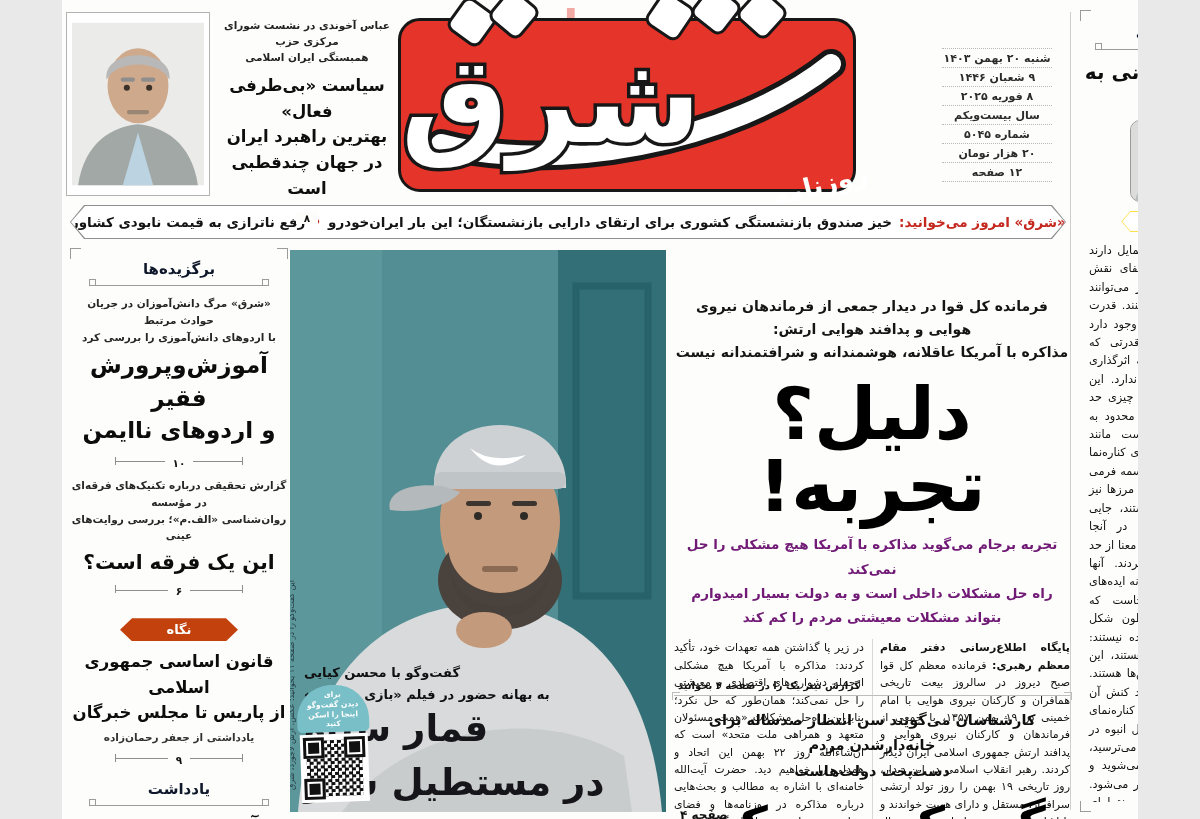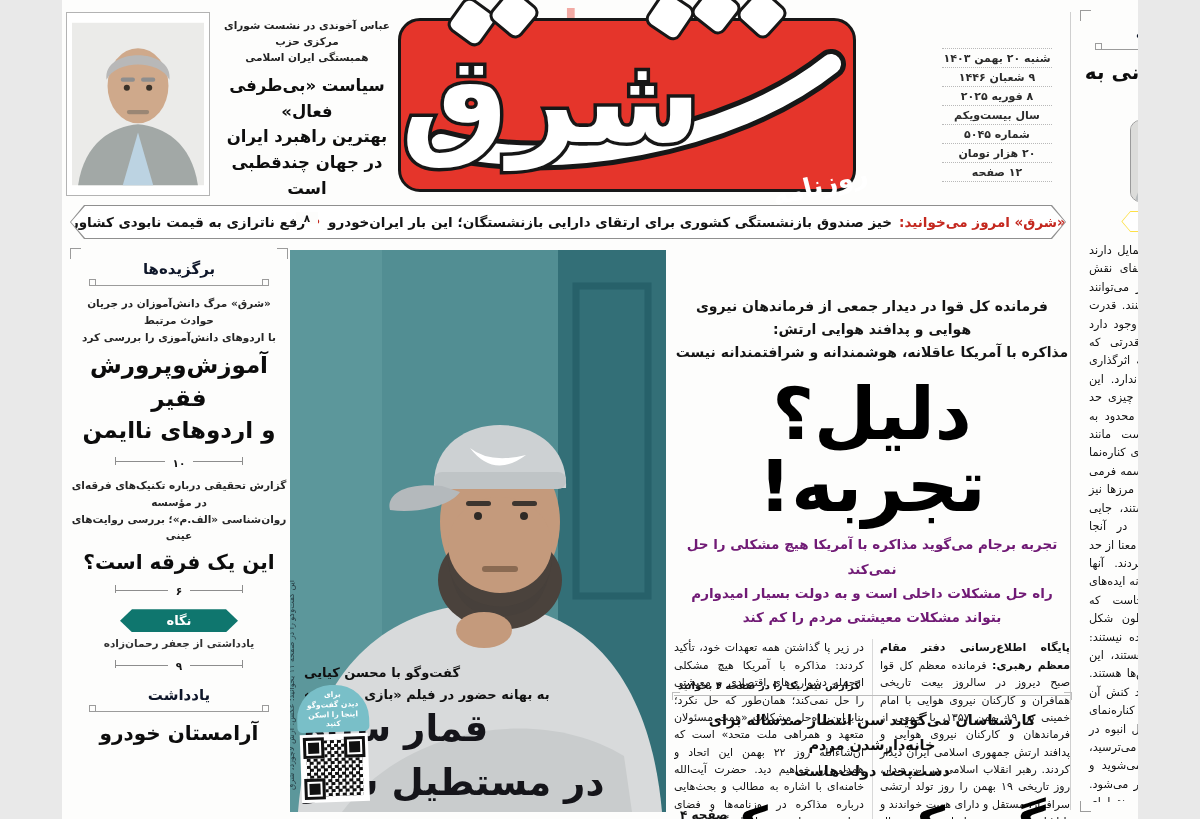--- a/index.html
+++ b/index.html
@@ -58,21 +58,21 @@
          font-size:13.5px;font-weight:bold;white-space:nowrap;}
   .strip-label{color:#c4281f;}
   .strip-sep{color:#c4281f;}
   
   .sidebar{left:8px;top:248px;width:218px;height:564px;}
   .sb-kicker{font-size:10.5px;font-weight:bold;text-align:center;line-height:1.6;color:#262626;margin-top:6px;}
   .sb-title-lg{font-size:23px;font-weight:bold;text-align:center;line-height:1.4;color:#0c0c0c;margin-top:4px;}
   .sb-title-md{font-size:20px;font-weight:bold;text-align:center;color:#0c0c0c;margin-top:6px;}
   .sb-title-sm{font-size:16.5px;font-weight:bold;text-align:center;line-height:1.55;color:#0c0c0c;margin-top:8px;}
   .sb-sub{font-size:10.5px;font-weight:bold;text-align:center;color:#333;margin-top:5px;}
-  .negah-badge{display:block;width:118px;margin:12px auto 2px;background:#0f766e;color:#fff;font-size:13px;font-weight:bold;
+  .negah-badge{display:block;width:118px;margin:21px auto 2px;background:#c2410c;color:#fff;font-size:13px;font-weight:bold;
          text-align:center;padding:4px 0;clip-path:polygon(0 50%,12px 0,calc(100% - 12px) 0,100% 50%,calc(100% - 12px) 100%,12px 100%);}
   
   .photo{left:228px;top:250px;width:376px;height:562px;overflow:hidden;background:#528e93;}
   .photo>svg{position:absolute;inset:0;width:100%;height:100%;}
   .ph-kicker{position:absolute;left:14px;right:16px;top:412px;text-align:left;font-size:13px;font-weight:bold;line-height:1.7;color:#101010;}
   .ph-head{position:absolute;left:14px;right:16px;top:452px;text-align:left;font-size:37px;font-weight:bold;line-height:1.45;color:#15151a;}
   .qr-wrap{position:absolute;left:8px;bottom:10px;width:72px;text-align:center;transform:rotate(-2deg);}
   .qr-label{background:#79bfc8;border-radius:34px 34px 5px 5px;color:#fff;font-size:7.5px;font-weight:bold;line-height:1.3;padding:5px 3px 3px;}
   .qr{width:60px;height:60px;background:#fff;margin:2px auto 0;padding:4px;position:relative;}
   .qr-mod{position:absolute;inset:6px;background:repeating-conic-gradient(#111 0 25%,#fff 0 50%) 0 0/7px 7px;}
@@ -214,20 +214,24 @@
     <div class="pgdiv"><span class="num">۱۰</span></div>
 
     <div class="sb-kicker">
       <div>گزارش تحقیقی درباره تکنیک‌های فرقه‌ای در مؤسسه</div>
       <div>روان‌شناسی «الف.م»؛ بررسی روایت‌های عینی</div>
     </div>
     <div class="sb-title-md">این یک فرقه است؟</div>
     <div class="pgdiv"><span class="num">۶</span></div>
 
     <div class="negah-badge">نگاه</div>
+    <div class="sb-title-sm">
+      <div>قانون اساسی جمهوری اسلامی</div>
+      <div>از پاریس تا مجلس خبرگان</div>
+    </div>
     <div class="sb-sub">یادداشتی از جعفر رحمان‌زاده</div>
     <div class="pgdiv"><span class="num">۹</span></div>
 
     <div class="sec-head" style="margin-top:14px;">یادداشت</div>
     <div class="orn-line"></div>
     <div class="sb-title-md">آرامستان خودرو</div>
 
   </div>
 
   <div class="abs photo">

